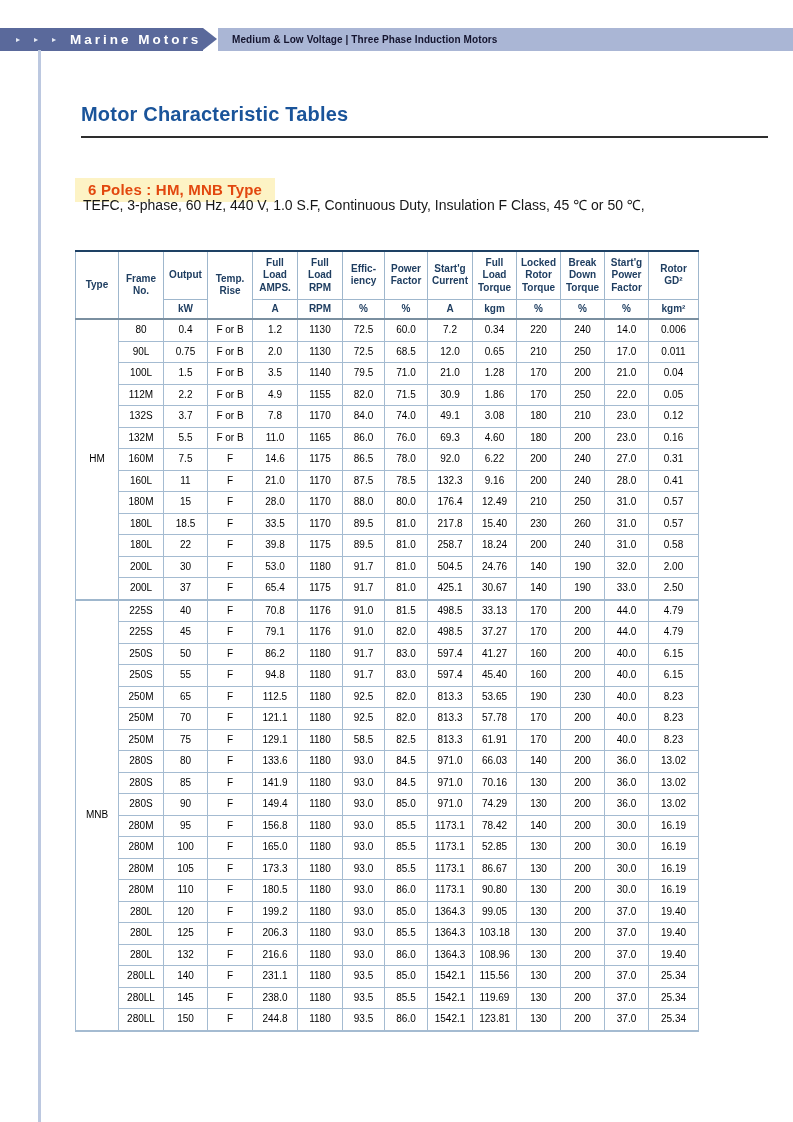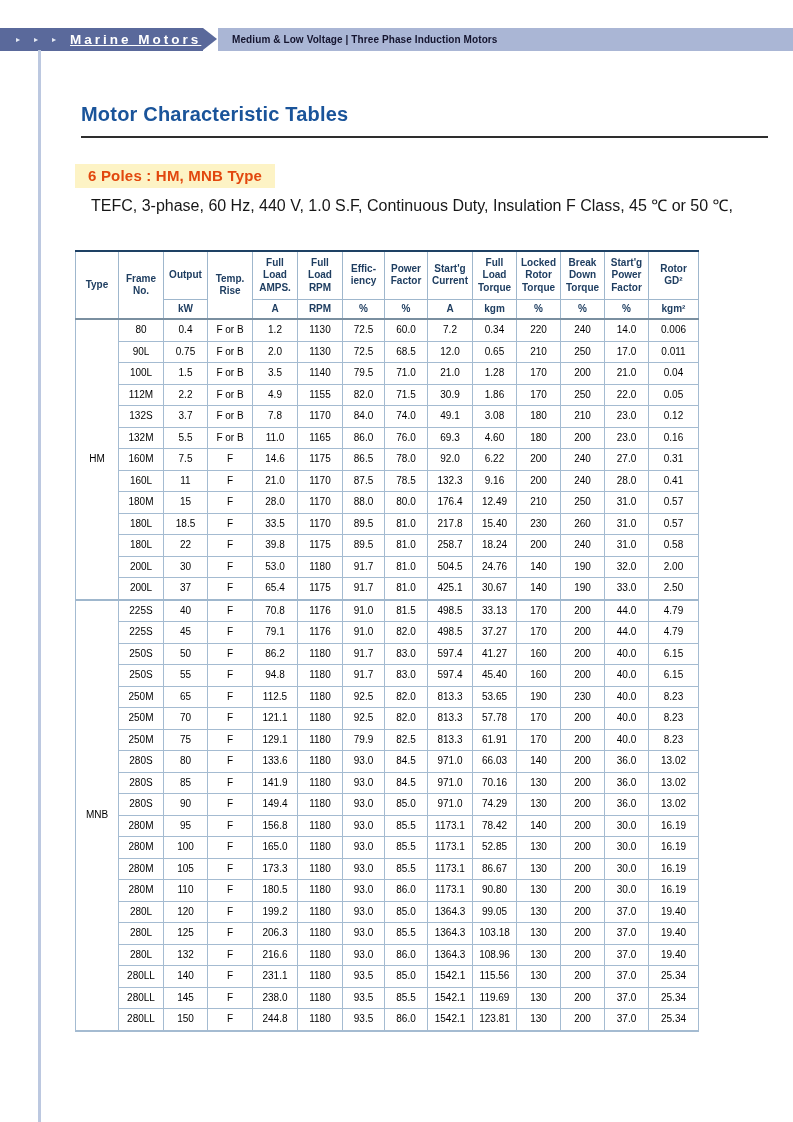--- a/index.html
+++ b/index.html
@@ -24,43 +24,42 @@
   .band-dark::after {
     content:""; position:absolute; right:-14px; top:0;
     border-left:14px solid #5a699b;
     border-top:11.5px solid transparent; border-bottom:11.5px solid transparent;
   }
   .arrows { display:inline-flex; gap:14px; margin-right:14px; }
   .arr { color:#e8ecf6; font-size:8px; line-height:23px; }
   .brand-title {
     color:#ffffff; font-size:13.5px; font-weight:700; letter-spacing:3px;
     white-space:nowrap;
-    text-decoration:underline;
   }
 
   
   .left-rule {
     position:absolute; left:38px; top:50px; width:3px; height:1072px;
     background:#bcc8e0;
   }
 
   
   .page-title {
     position:absolute; left:81px; top:103px; width:687px;
     font-size:20px; font-weight:700; color:#1a549a; letter-spacing:0.2px;
     padding-bottom:10px; border-bottom:2px solid #2e2e2e;
   }
   .section-badge {
-    position:absolute; left:75px; top:164px;
+    position:absolute; left:75px; top:178px;
     background:#fdf3c5; color:#e2470e; font-size:15px; font-weight:700;
     padding:3px 13px 4px; letter-spacing:0.2px; white-space:nowrap;
   }
   .desc {
-    position:absolute; left:91px; top:197px;
-    font-size:16px; line-height:17.5px; color:#161616;text-align:center;
+    position:absolute; left:83px; top:197px;
+    font-size:14px; line-height:17.5px; color:#161616;text-align:center;
   }
 
   
   table.motor-table {
     position:absolute; left:75px; top:250px; width:623px;
     border-collapse:collapse; table-layout:fixed;
     border-top:2.5px solid #1e4164;
     border-bottom:2px solid #a4bbd1;
   }
   table.motor-table th {
@@ -464,21 +463,21 @@
           <td class="shade">200</td>
           <td class="shade">40.0</td>
           <td class="shade">8.23</td>
         </tr>
         <tr>
           <td class="shade">250M</td>
           <td class="shade">75</td>
           <td class="shade">F</td>
           <td class="shade">129.1</td>
           <td class="shade">1180</td>
-          <td class="shade">79.9</td>
+          <td class="shade">58.5</td>
           <td class="shade">82.5</td>
           <td class="shade">813.3</td>
           <td class="shade">61.91</td>
           <td class="shade">170</td>
           <td class="shade">200</td>
           <td class="shade">40.0</td>
           <td class="shade">8.23</td>
         </tr>
         <tr>
           <td>280S</td>

